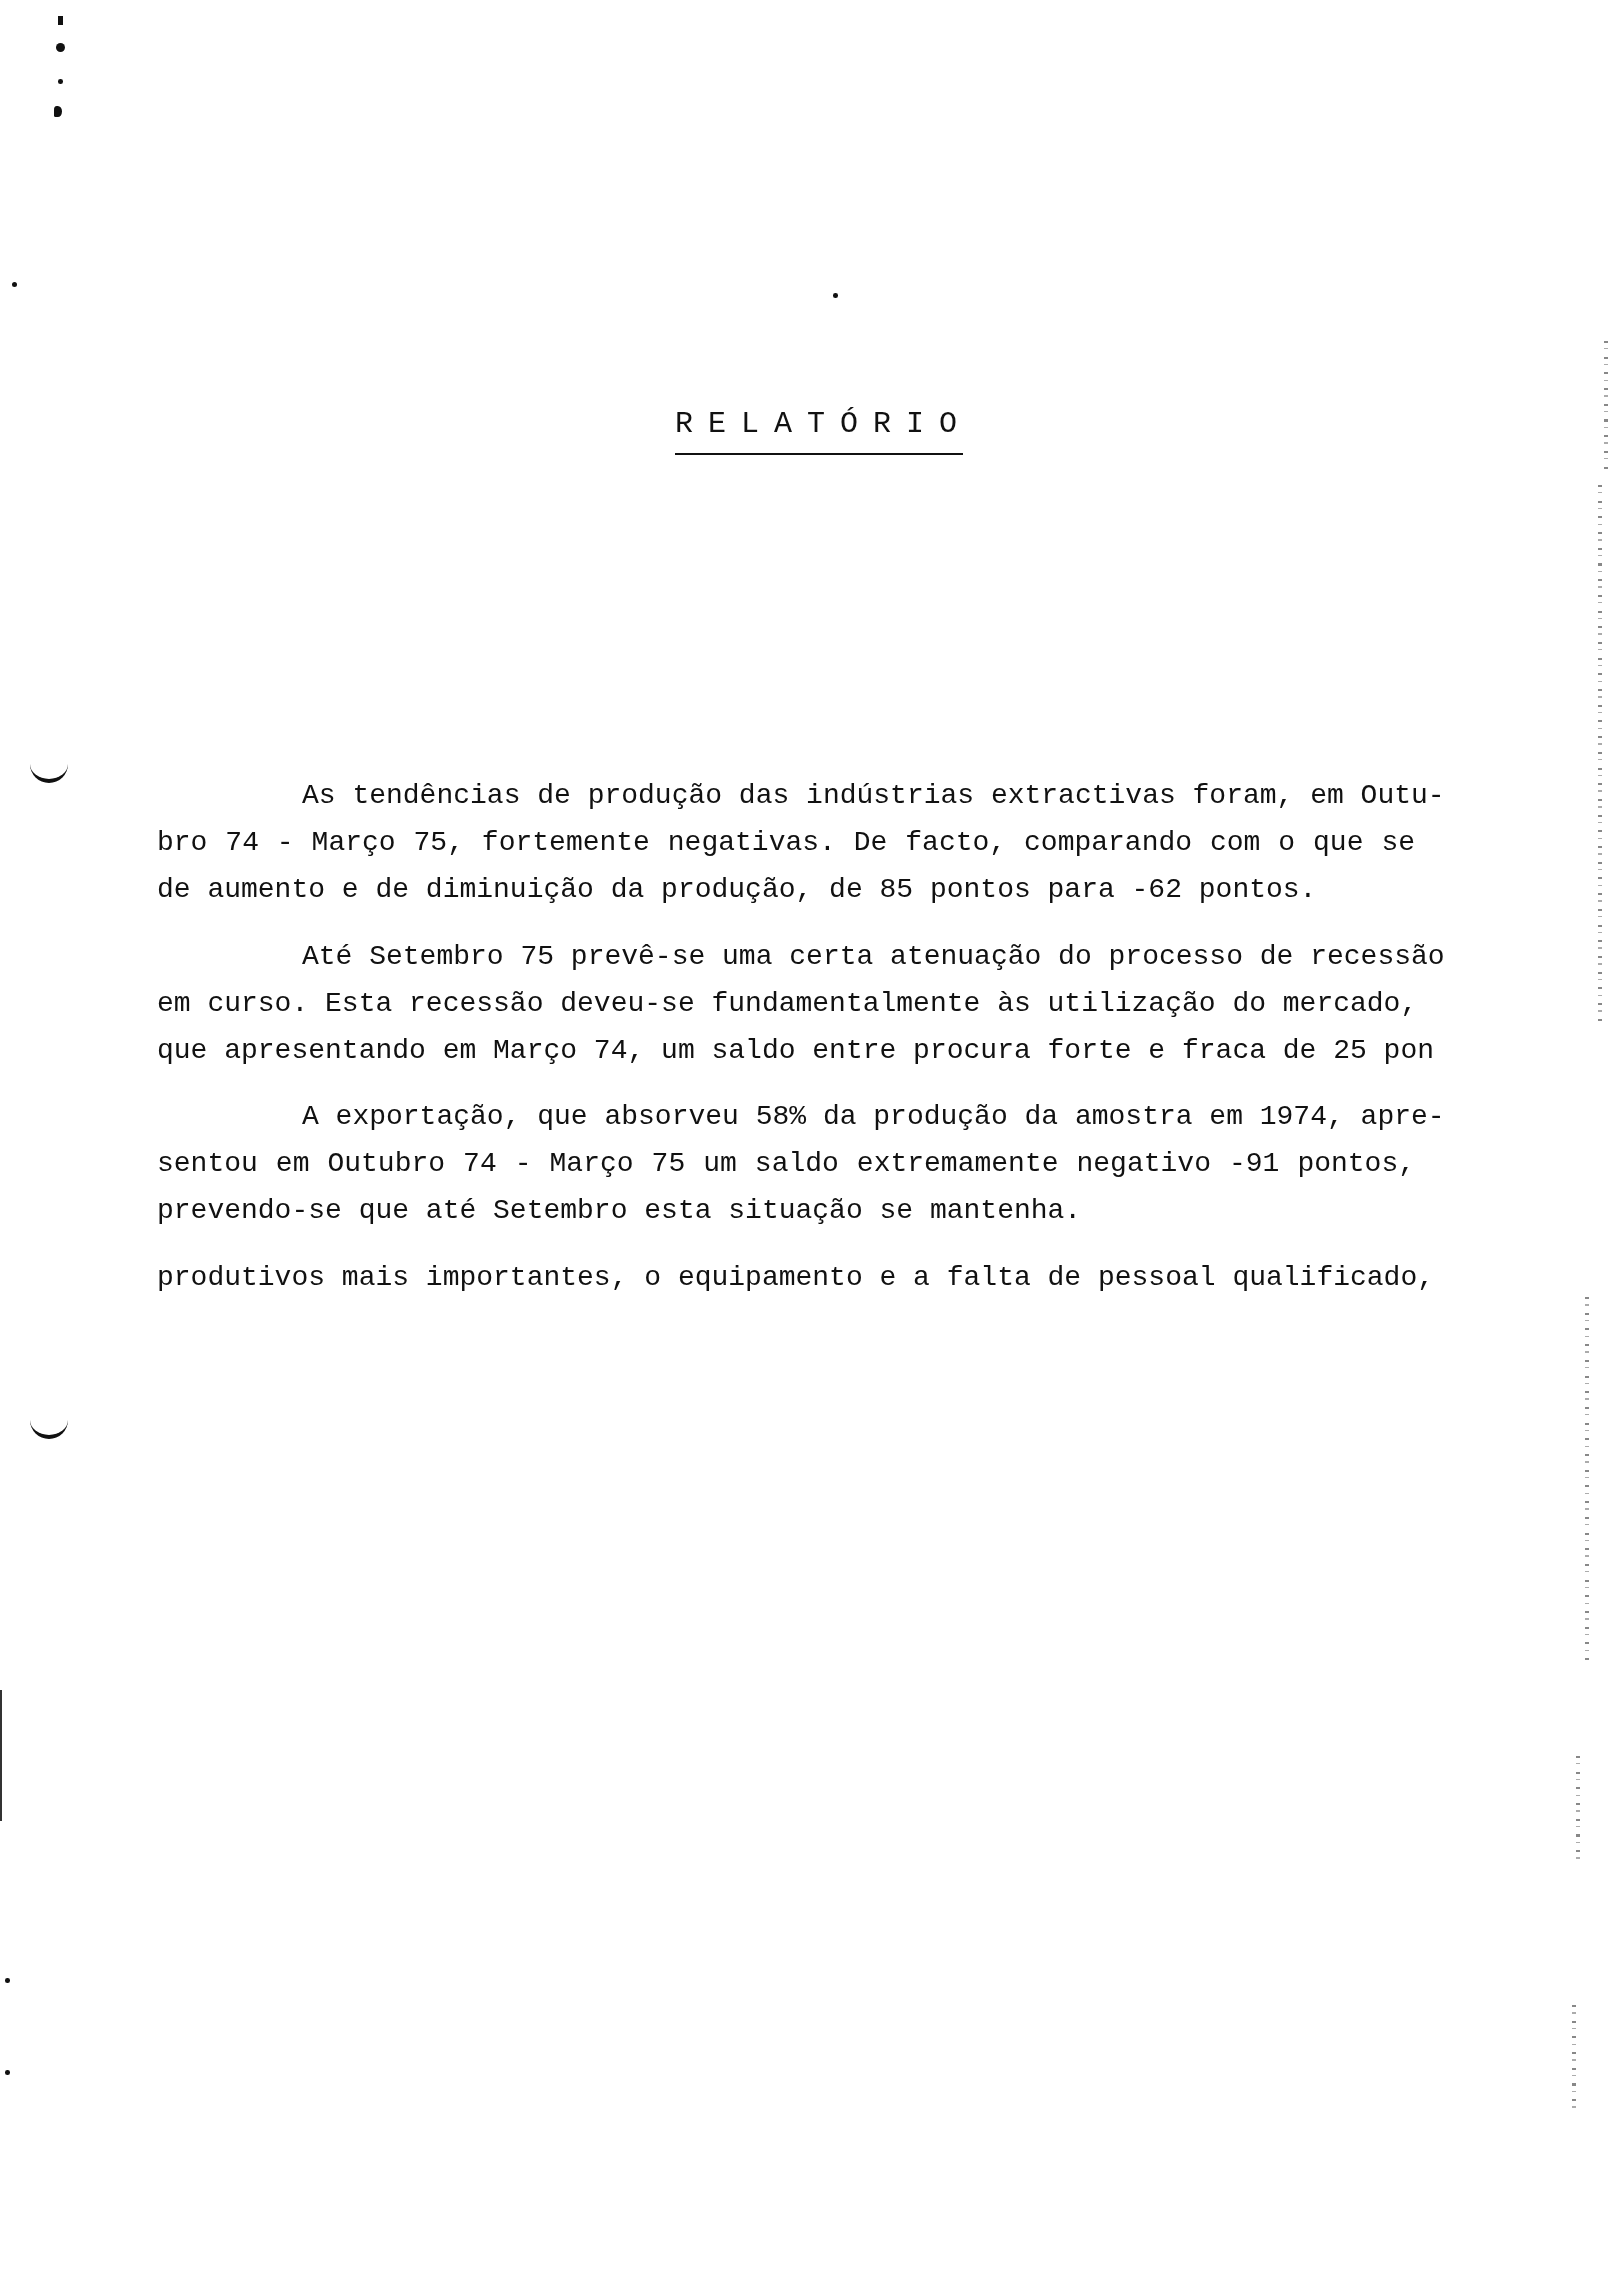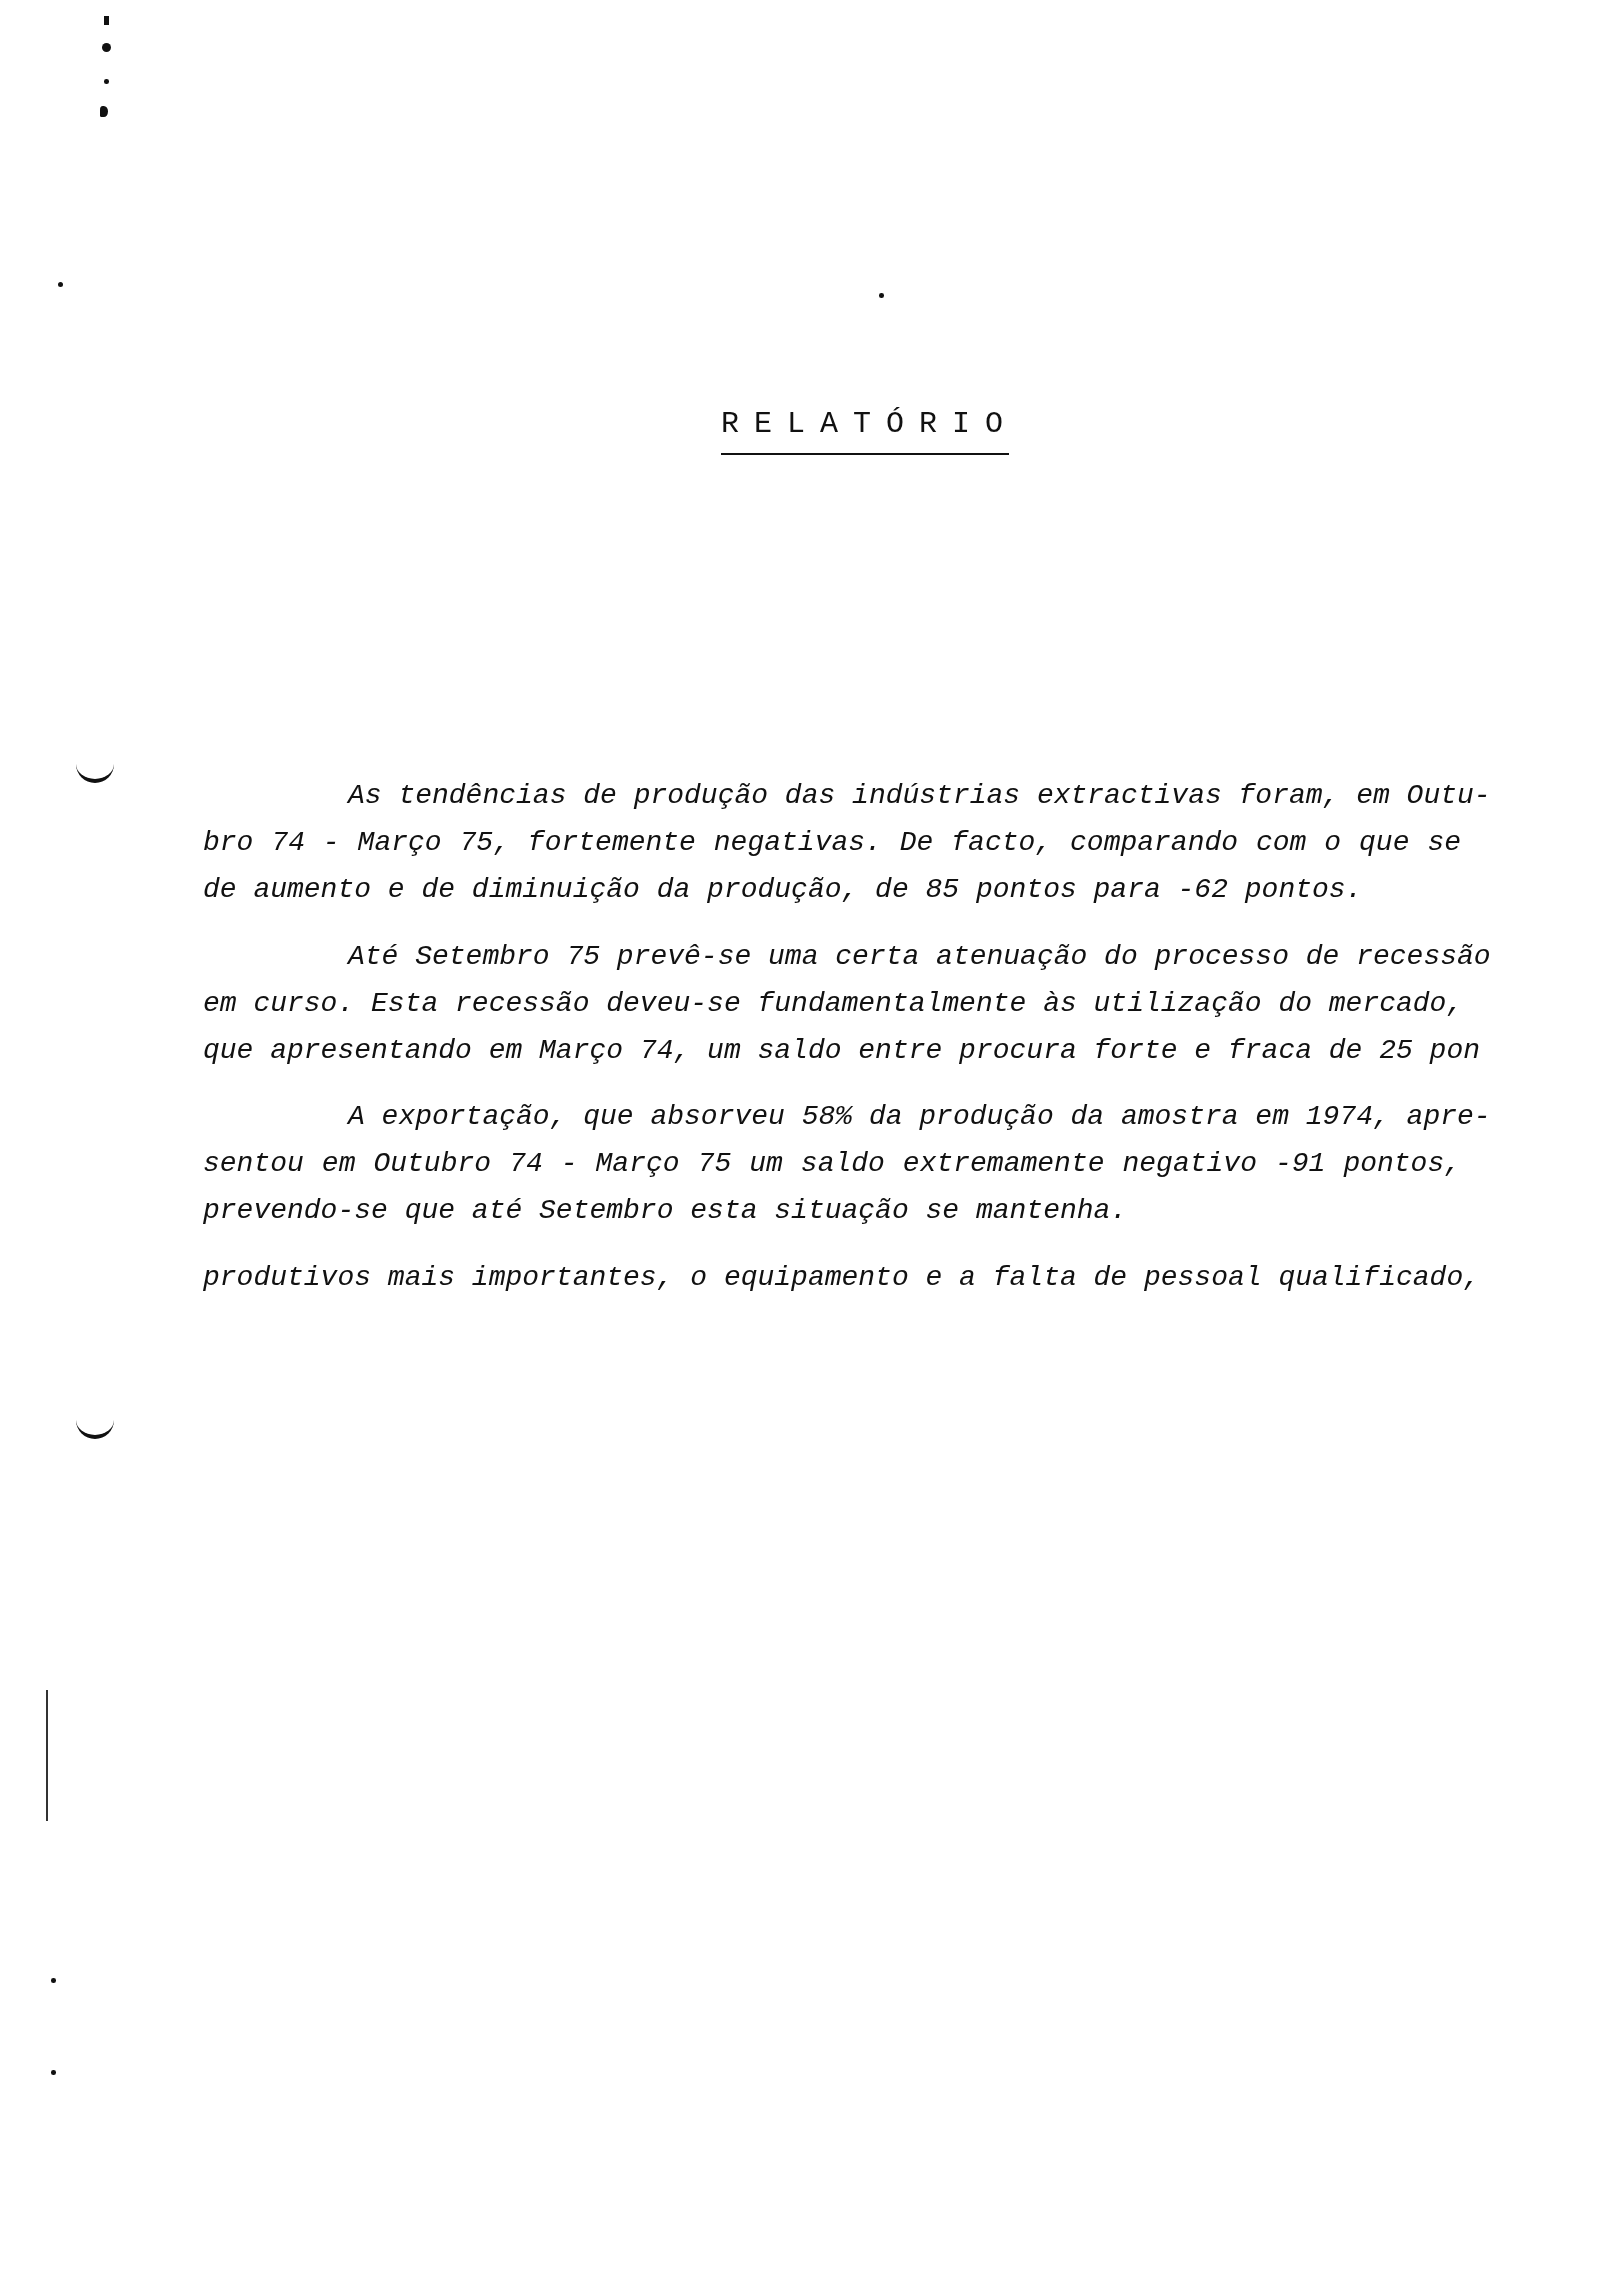--- a/index.html
+++ b/index.html
@@ -14,42 +14,40 @@
       overflow: hidden;
       font-family: "Liberation Mono", "DejaVu Sans Mono", monospace;
       color: #111111;
     }
     .page {
       position: absolute;
       left: 0; top: 0;
       width: 1311px;
       height: 2295px;
       background: #ffffff;
-      margin-left: 46px;
     }
     .title {
       position: absolute;
       left: 675px;
       top: 405px;
       width: 288px;
       font-size: 30px;
       letter-spacing: 15px;
       line-height: 39px;
       white-space: nowrap;
       border-bottom: 2.6px solid #111;
       padding-bottom: 9.2px;
     }
     .body-text {
       position: absolute;
       left: 157px;
       top: 772px;
       width: 1258px;
       font-size: 28px;
       line-height: 47px;
-      font-style: italic;
     }
     .para {
       margin: 0 0 19.7px 0;
       text-align: justify;
       text-align-last: left;
     }
     .line {
       display: block;
       white-space: nowrap;
       text-align: justify;

